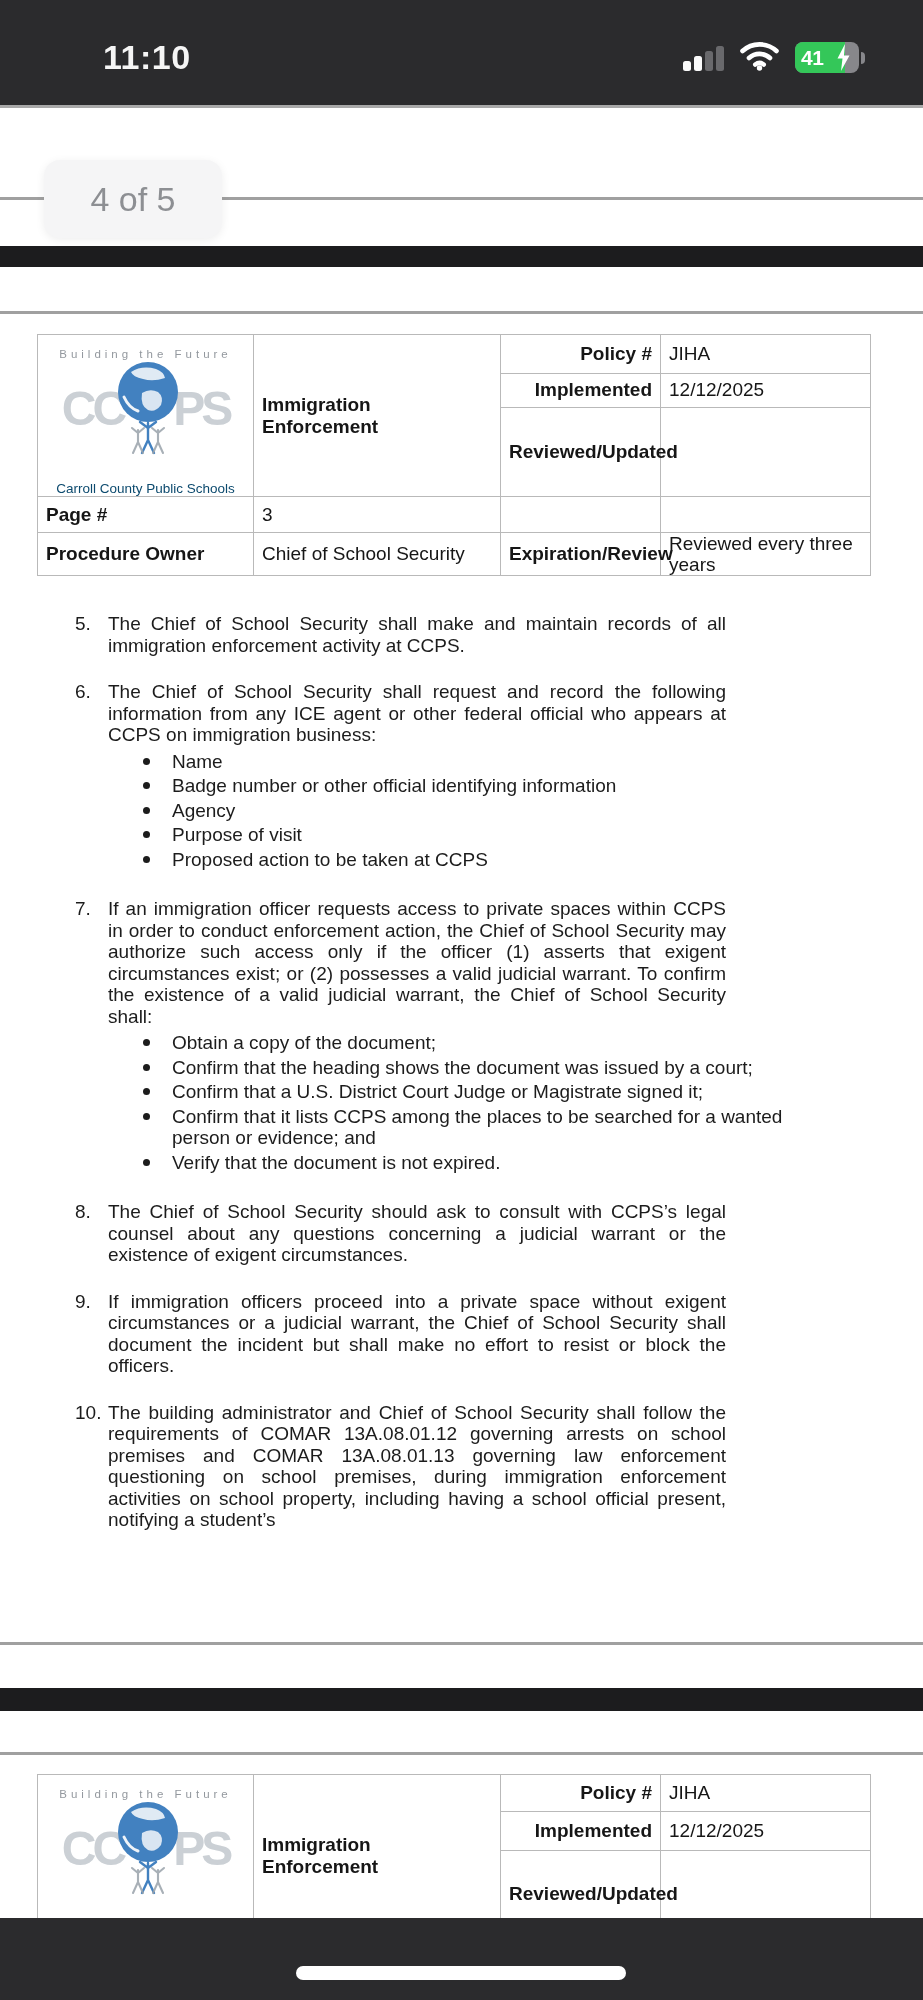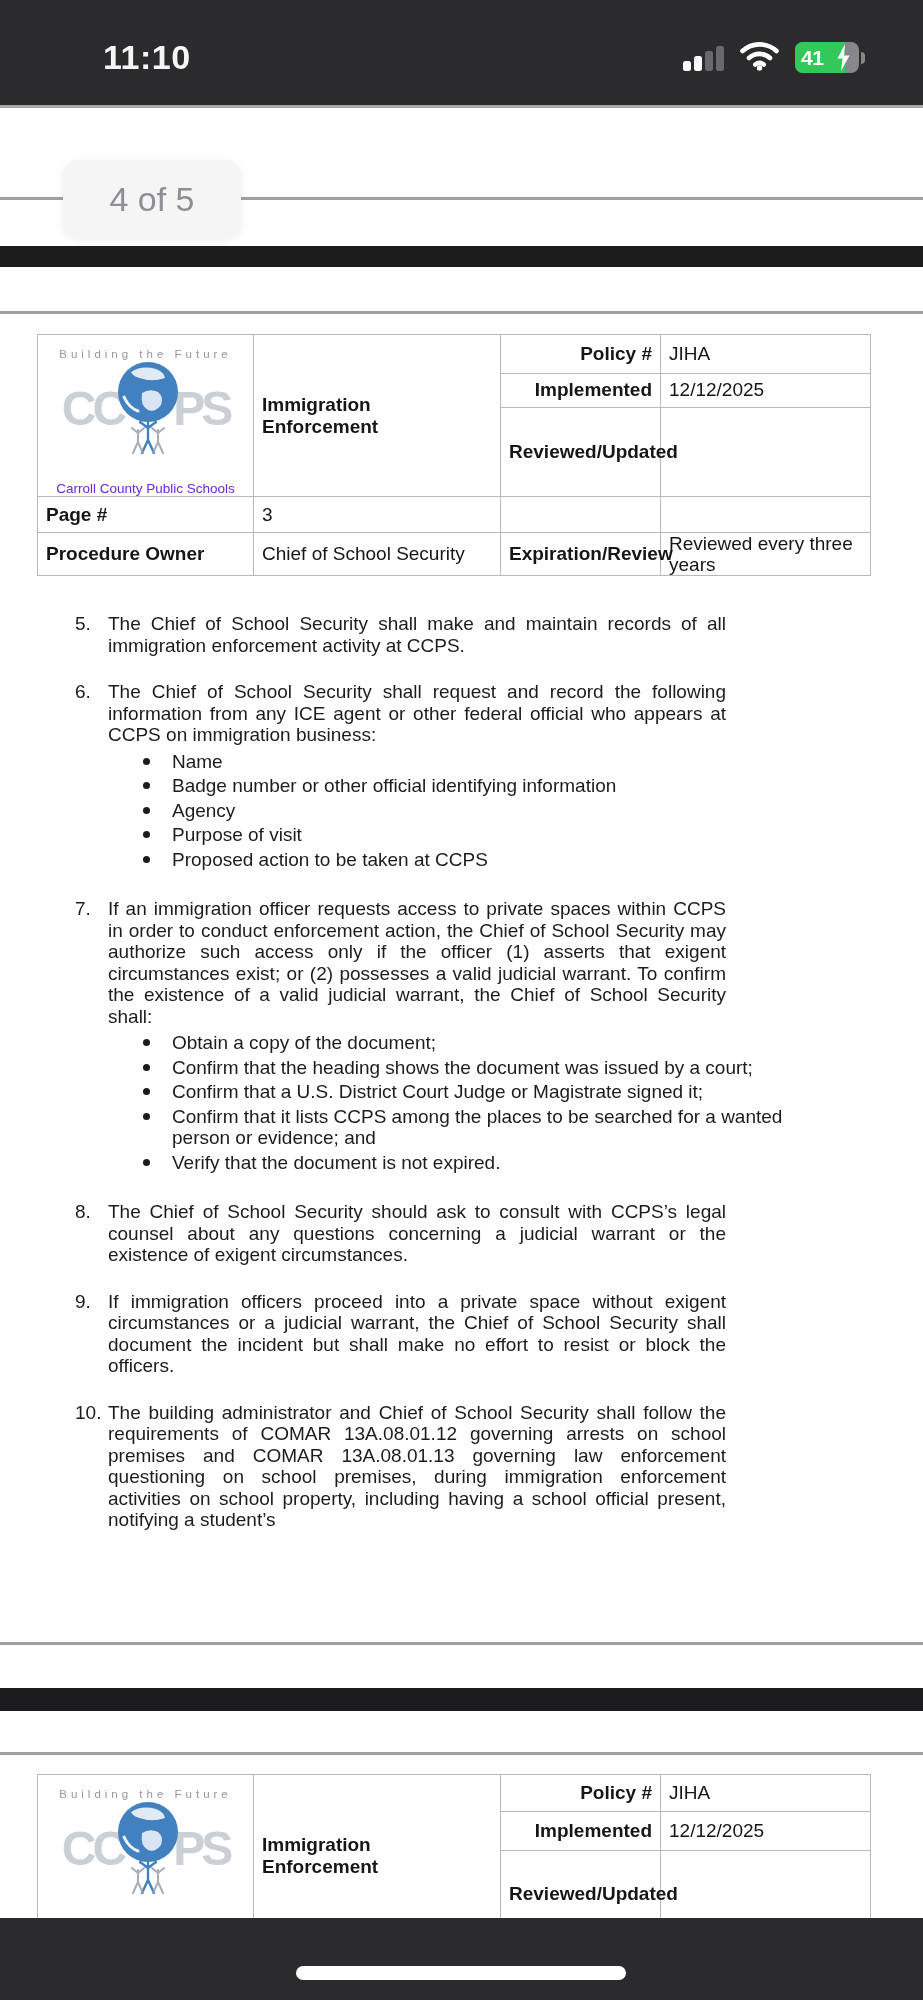--- a/index.html
+++ b/index.html
@@ -39,21 +39,21 @@
   
   .hline { position:absolute; left:0; width:923px; height:3px; background:#a0a0a0; }
   .line-pager { top:197px; }
   .line-pagetop { top:311px; }
   .line-pagebottom { top:1642px; }
   .line-page2top { top:1752px; }
   .sep-bar { position:absolute; left:0; width:923px; background:#1c1c1e; }
   .sep-bar-1 { top:246px; height:21px; }
   .sep-bar-2 { top:1688px; height:23px; }
   .pager-badge {
-    position:absolute; left:63px; top:160px; width:178px; height:78px;
+    position:absolute; left:44px; top:160px; width:178px; height:78px;
     background:#f5f5f6; border-radius:16px; box-shadow:0 2px 10px rgba(0,0,0,.07);
     display:flex; align-items:center; justify-content:center;
     color:#8d8f93; font-size:34px; z-index:2;
   }
 
   
   table.hdr { border-collapse:collapse; table-layout:fixed; width:833px; background:#fff; }
   table.hdr td { border:1px solid #b9b9b9; vertical-align:middle; font-size:19px; color:#161616; padding:0 8px; }
   td.lblR { font-weight:700; text-align:right; }
   td.lblL { font-weight:700; text-align:left; padding-left:14px; }
@@ -77,21 +77,21 @@
     font-size:11.5px; letter-spacing:4px; color:#93989e; white-space:nowrap;
   }
   .ccps-row {
     position:absolute; top:18px; left:0; right:0; height:100px;
     display:flex; align-items:center; justify-content:center;
   }
   .ccps-l { font-size:48px; font-weight:700; color:#cbd0d5; letter-spacing:-4px; line-height:1; z-index:1; }
   .globe-wrap { position:relative; z-index:2; margin:0 -12px; height:100px; }
   .logo-name {
     position:absolute; bottom:6px; left:0; right:0; text-align:center;
-    font-size:13.5px; color:#6d28d9; white-space:nowrap; z-index:3;
+    font-size:13.5px; color:#0c4a6e; white-space:nowrap; z-index:3;
   }
 
   
   .body-list { position:absolute; left:75px; top:613px; width:790px; color:#1c1c1c; }
   .item { display:flex; margin-bottom:25px; }
   .num { flex:0 0 33px; font-size:19px; line-height:21.5px; }
   .itxt { flex:0 0 auto; }
   .ptext { width:618px; font-size:19px; line-height:21.5px; text-align:justify; }
   .bullets { margin-top:5px; }
   .brow { display:flex; padding-left:33px; margin:3px 0; }

